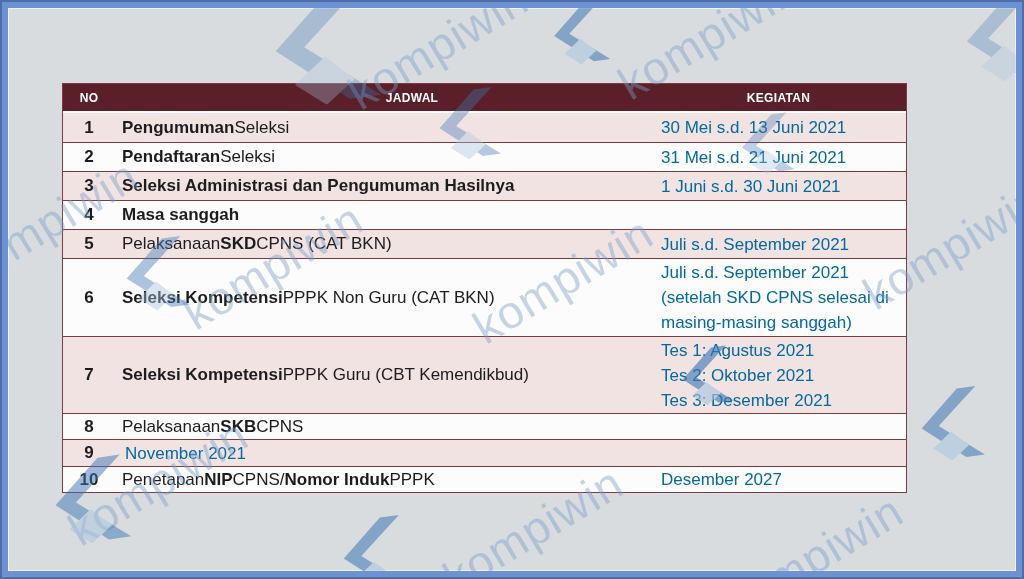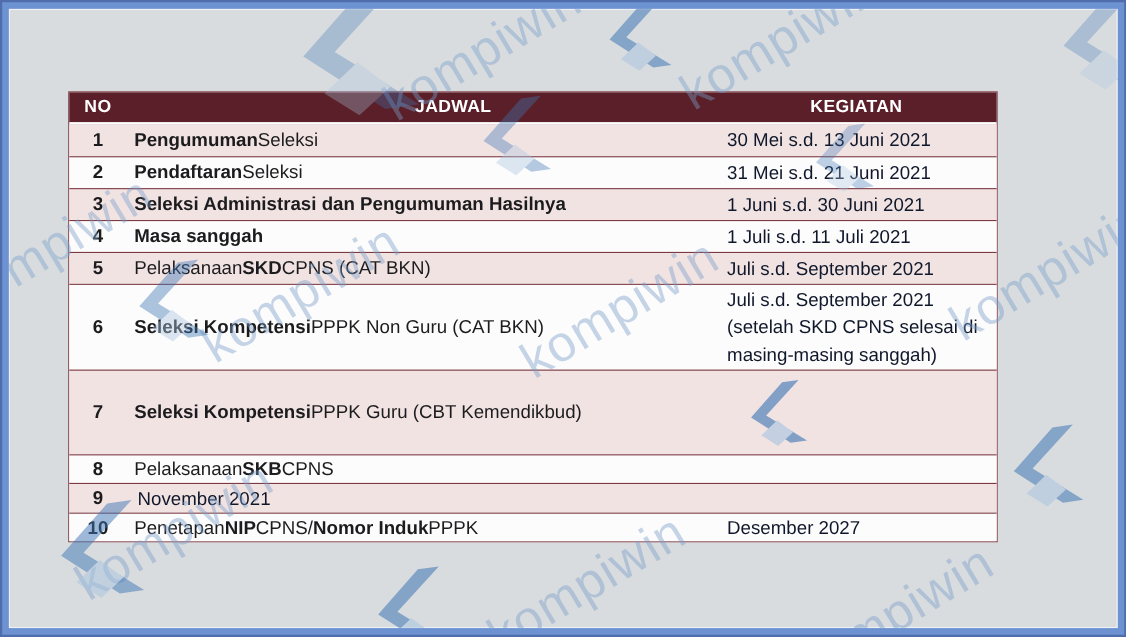--- a/index.html
+++ b/index.html
@@ -39,21 +39,21 @@
     grid-template-columns:52px 536px 1fr;
     height:27px;
     background:var(--header-bg,#5a1f28);
     color:var(--header-text,#ffffff);
     font-weight:700;
     letter-spacing:.3px;
     border-bottom:2px solid #ffffff;
   }
   .thead .cell{
     display:flex;align-items:center;justify-content:center;
-    font-size:16px;
+    font-size:12px;
   }
   .thead .cell.jad{padding-left:58px;}
   .row{
     display:grid;
     grid-template-columns:52px 536px 1fr;
     box-sizing:border-box;
     border-top:1.5px solid var(--separator,#7c3a43);
   }
   .row.r1{border-top:none;}
   .row.pink{background:var(--row-pink,#f2e3e3);}
@@ -62,21 +62,21 @@
   .r6{height:78px;}
   .r7{height:77px;}
   .r8,.r10{height:26px;}
   .r9{height:27px;}
   .row .cell{display:flex;align-items:center;min-width:0;}
   .row .cell.no{justify-content:center;font-weight:700;}
   .row .cell.keg{padding-left:7px;white-space:nowrap;}
   .row .cell.keg b{font-weight:700;}
   .row .cell.jad{
     flex-direction:column;align-items:flex-start;justify-content:center;
-    padding-left:10px;color:#0f172a;
+    padding-left:10px;color:#0369a1;
   }
   .jline{line-height:25px;white-space:nowrap;}
 
   
   .wm-layer{position:absolute;inset:0;pointer-events:none;z-index:5;}
   .wm{
     position:absolute;
     font-size:46px;
     letter-spacing:1px;
     color:var(--watermark-blue,#789ec8);
@@ -146,23 +146,20 @@
             </div>
             <div class="cell jad">
               <div class="jline">1 Juni s.d. 30 Juni 2021</div>
             </div>
           </div>
           <div class="row white r4">
             <div class="cell no">4</div>
             <div class="cell keg">
               <b>Masa sanggah</b>
             </div>
-            <div class="cell jad">
-              <div class="jline">1 Juli s.d. 11 Juli 2021</div>
-            </div>
           </div>
           <div class="row pink r5">
             <div class="cell no">5</div>
             <div class="cell keg">
               <span>Pelaksanaan </span>
               <b>SKD</b>
               <span> CPNS (CAT BKN)</span>
             </div>
             <div class="cell jad">
               <div class="jline">Juli s.d. September 2021</div>
@@ -178,20 +175,25 @@
               <div class="jline">Juli s.d. September 2021</div>
               <div class="jline">(setelah SKD CPNS selesai di</div>
               <div class="jline">masing-masing sanggah)</div>
             </div>
           </div>
           <div class="row pink r7">
             <div class="cell no">7</div>
             <div class="cell keg">
               <b>Seleksi Kompetensi</b>
               <span> PPPK Guru (CBT Kemendikbud)</span>
+            </div>
+            <div class="cell jad">
+              <div class="jline">Tes 1: Agustus 2021</div>
+              <div class="jline">Tes 2: Oktober 2021</div>
+              <div class="jline">Tes 3: Desember 2021</div>
             </div>
           </div>
           <div class="row white r8">
             <div class="cell no">8</div>
             <div class="cell keg">
               <span>Pelaksanaan </span>
               <b>SKB</b>
               <span> CPNS</span>
             </div>
           </div>

